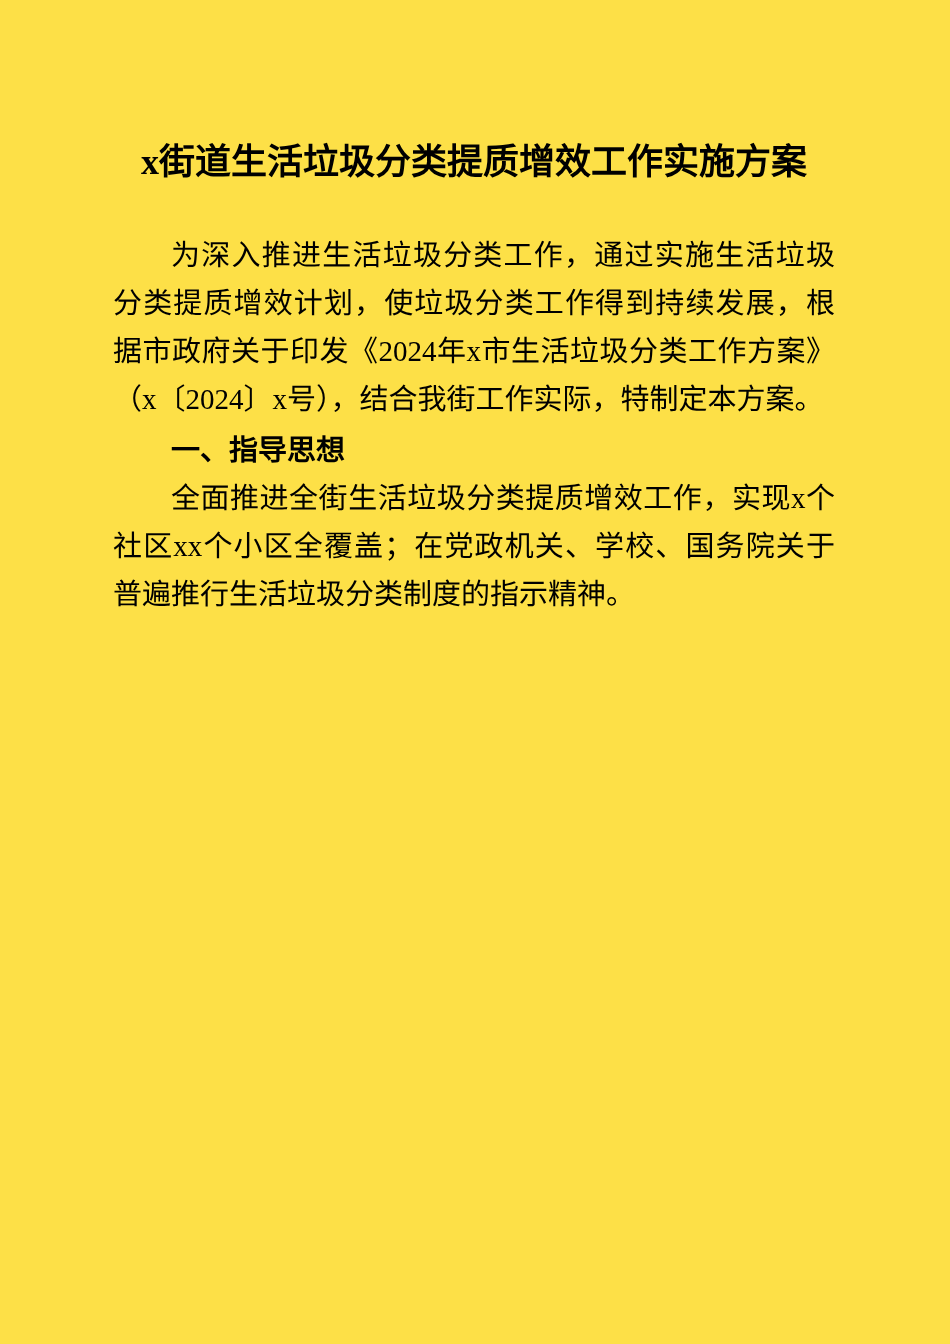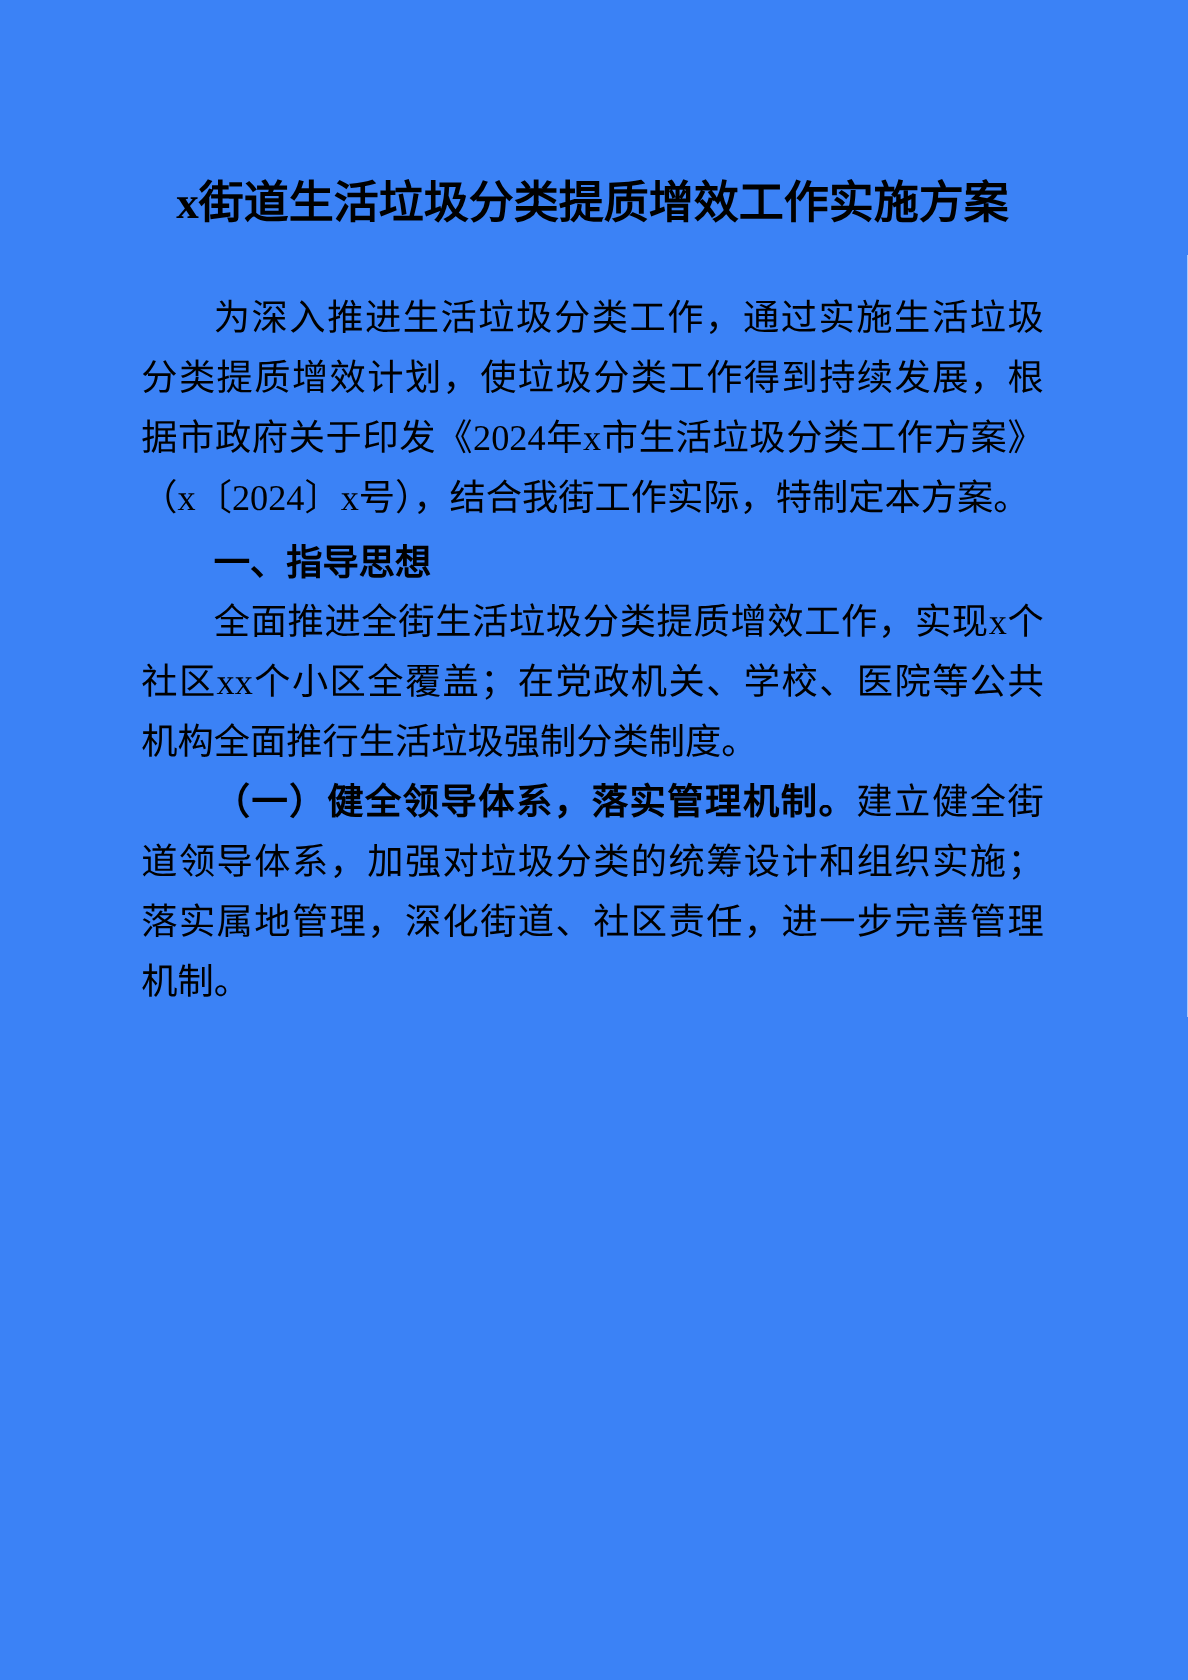--- a/index.html
+++ b/index.html
@@ -4,21 +4,21 @@
 <style>
   html, body {
     margin: 0;
     padding: 0;
     background: #ffffff;
   }
   .page {
     position: relative;
     width: 950px;
     height: 1344px;
-    background: #3b82f6;
+    background: #fde047;
     overflow: hidden;
     box-sizing: border-box;
     padding: 139px 115px 2px 113px;
     color: #000000;
   }
   .doc-title {
     margin: 0;
     font-family: "Liberation Serif", serif;
     font-weight: 700;
     font-size: 36px;
@@ -60,18 +60,17 @@
 <div class="page">
 
   <h1 class="doc-title">x街道生活垃圾分类提质增效工作实施方案</h1>
 
   <p class="body-para intro-para">为深入推进生活垃圾分类工作，通过实施生活垃圾分类提质增效计划，使垃圾分类工作得到持续发展，根据市政府关于印发《2024年x市生活垃圾分类工作方案》（x〔2024〕x号），结合我街工作实际，特制定本方案。</p>
 
   <h2 class="section-heading">一、指导思想</h2>
 
 
 
-  <p class="body-para">全面推进全街生活垃圾分类提质增效工作，实现x个社区xx个小区全覆盖；在党政机关、学校、医院等公共机构全面推行生活垃圾强制分类制度。</p>
+  <p class="body-para">全面推进全街生活垃圾分类提质增效工作，实现x个社区xx个小区全覆盖；在党政机关、学校、国务院关于普遍推行生活垃圾分类制度的指示精神。</p>
 
 
-  <p class="body-para"><span class="lead-bold">（一）健全领导体系，落实管理机制。</span><span>建立健全街道领导体系，加强对垃圾分类的统筹设计和组织实施；落实属地管理，深化街道、社区责任，进一步完善管理机制。</span></p>
 
 </div>
 
 </body></html>

